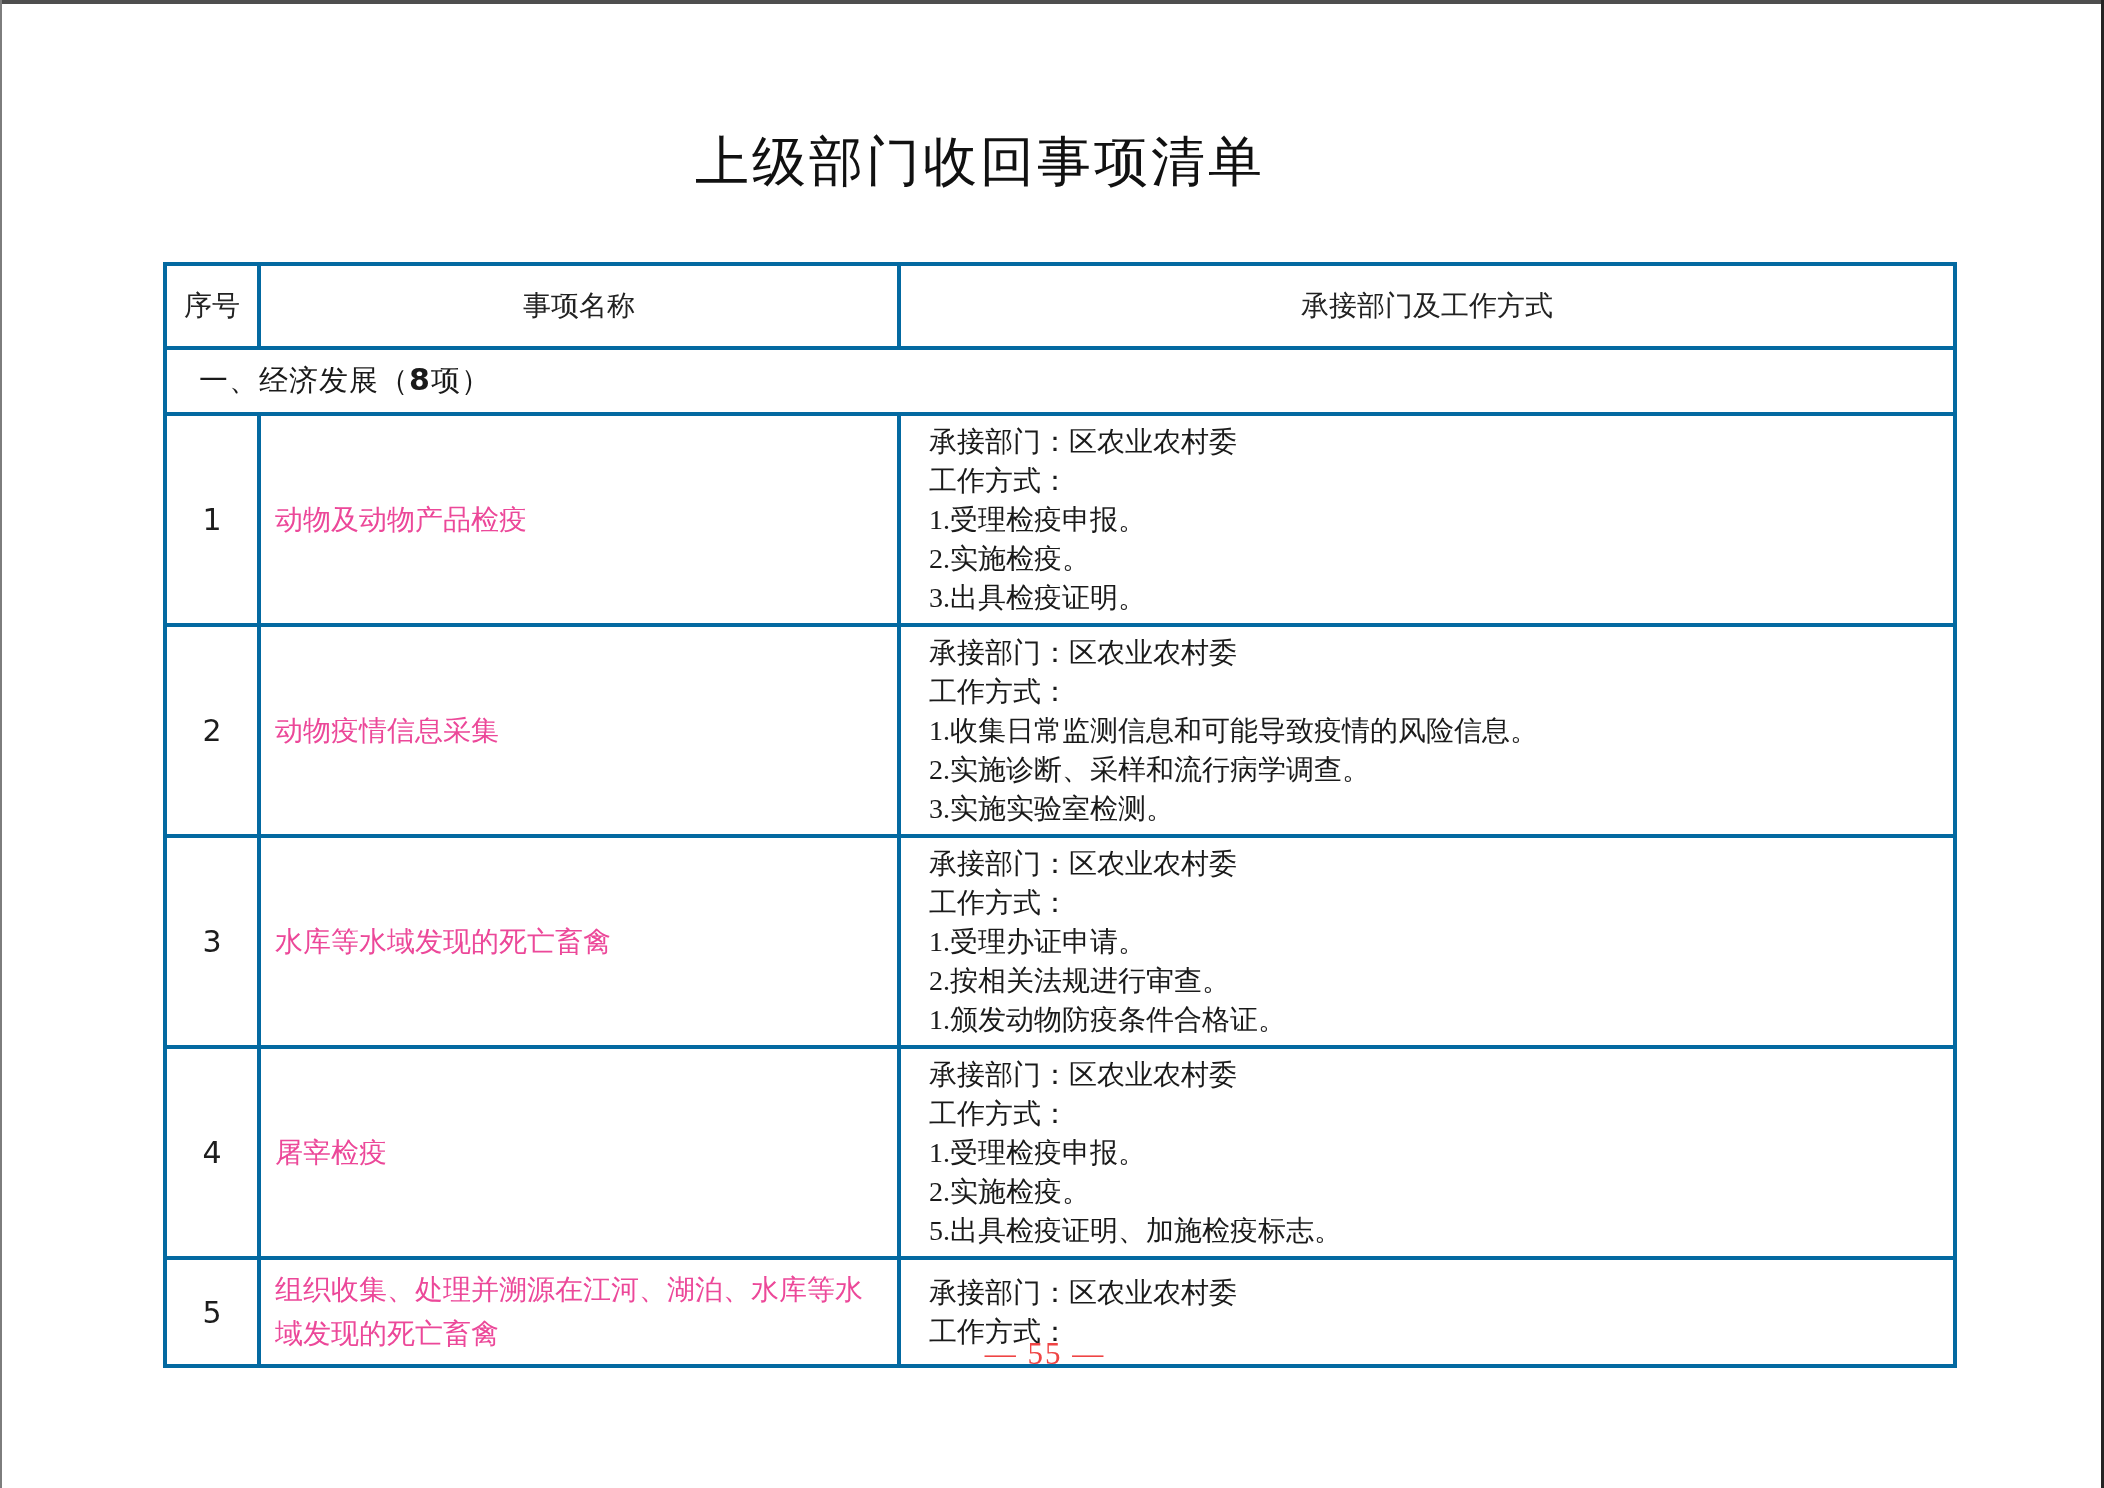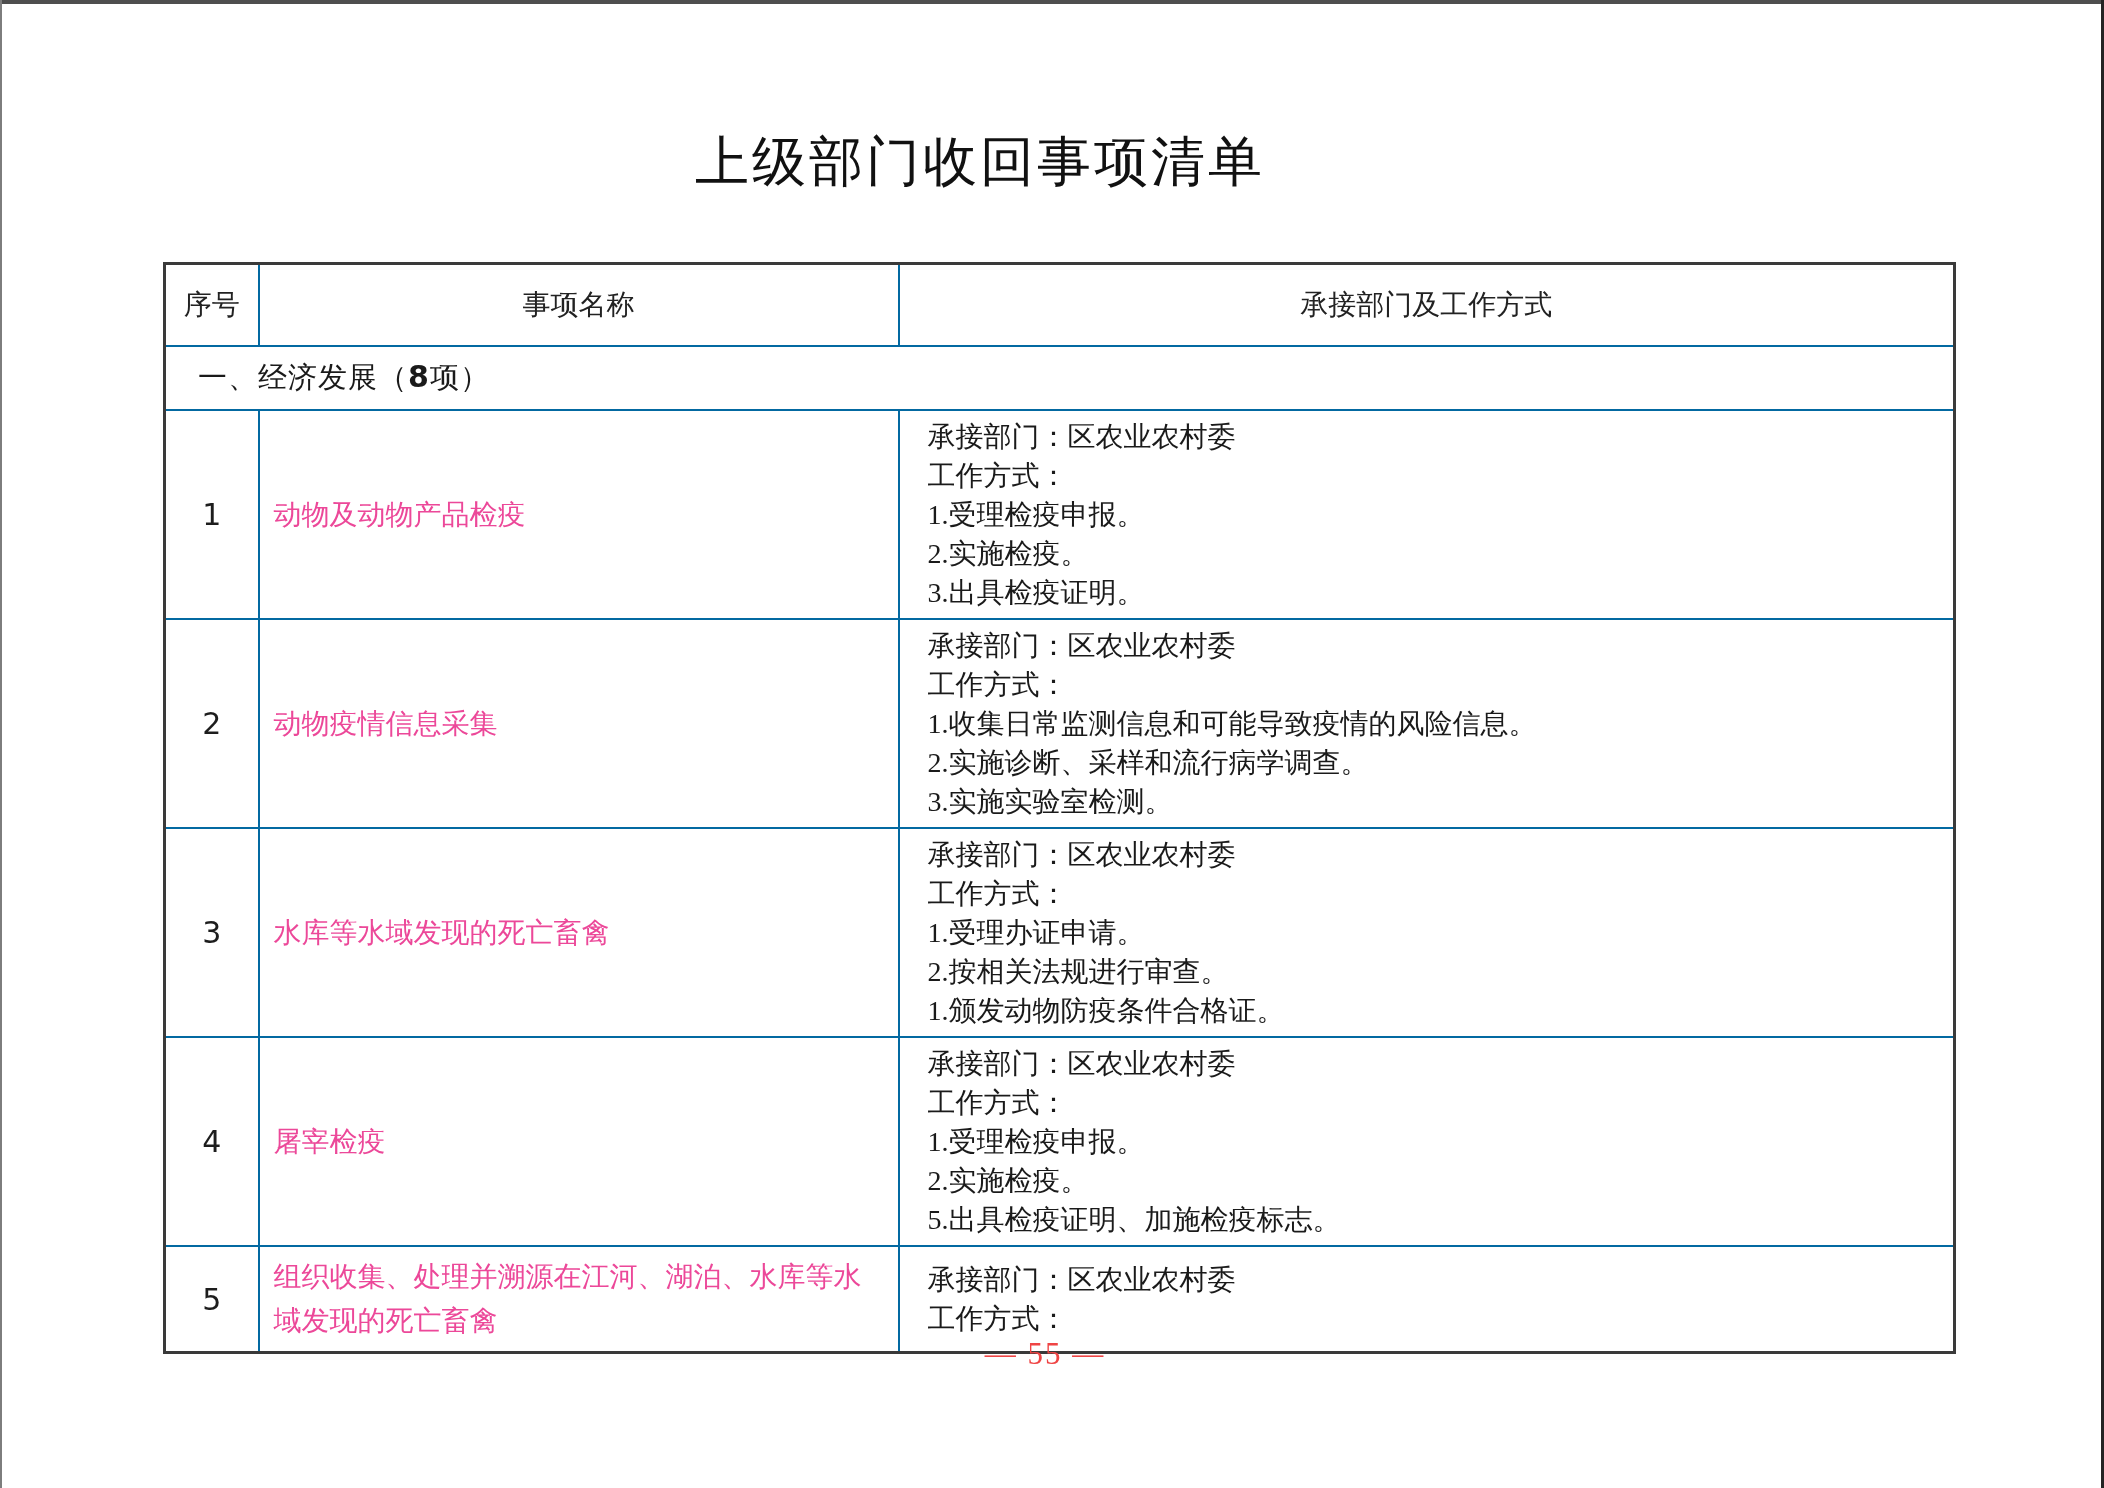--- a/index.html
+++ b/index.html
@@ -32,21 +32,21 @@
   table.main{
     position:absolute;
     left:163px;
     top:262px;
     border-collapse:collapse;
     table-layout:fixed;
     width:1790px;
     border:3px solid #3a3a3a;
   }
   table.main td{
-    border:2px solid #0369a1;
+    border:4px solid #0369a1;
     vertical-align:middle;
     overflow:hidden;
   }
   td.h-cell{
     height:78px;
     text-align:center;
     font-size:28px;
     color:#222;
   }
   td.section-cell{

